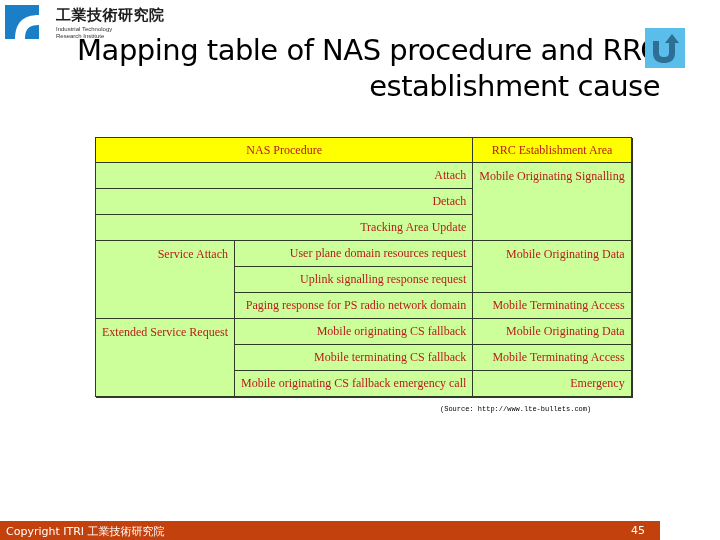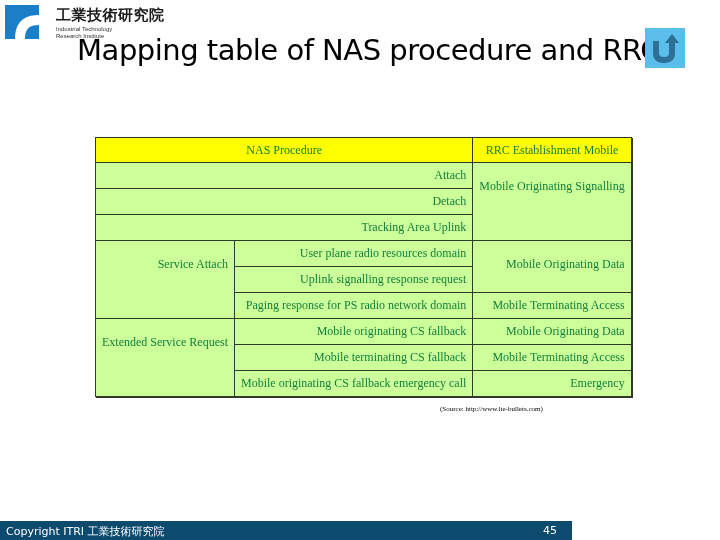--- a/index.html
+++ b/index.html
@@ -27,40 +27,40 @@
   }
   .return-btn {
     position: absolute; left: 645px; top: 28px; width: 40px; height: 40px;
     background: #5bbde9; cursor: pointer;
   }
   .return-btn svg { position: absolute; left: 4px; top: 3px; }
 
   table.map {
     position: absolute; left: 95px; top: 137px; width: 523px;
     border-collapse: collapse;
-    font-family: "Liberation Serif", serif; font-size: 12px; color: #15803d;
+    font-family: "Liberation Serif", serif; font-size: 12px; color: #b91c1c;
     box-shadow: 1px 1px 0 #333;
   }
   table.map td, table.map th {
     border: 1px solid #2e3b27; height: 25px; padding: 0 6px;
     background: #ccff99; font-weight: normal; text-align: right;
     vertical-align: middle; white-space: nowrap;
   }
   table.map th { background: #ffff00; text-align: center; height: 24px; }
-  table.map td.top { vertical-align: top; padding-top: 16px; }
+  table.map td.top { vertical-align: top; padding-top: 6px; }
   table.map td.rrc { width: 154px; }
   table.map td.c1 { width: 117px; }
 
   .source {
     position: absolute; left: 440px; top: 405px; font-size: 7px; color: #000;
-    font-family: Liberation Serif, serif;
+    font-family: Liberation Mono, monospace;
   }
   .footer {
-    position: absolute; left: 0; top: 521px; width: 572px; height: 19px;
-    background: #0c4a6e; color: #fff;
+    position: absolute; left: 0; top: 521px; width: 660px; height: 19px;
+    background: #c2410c; color: #fff;
   }
   .footer-copy {
     position: absolute; left: 6px; top: 3px; font-size: 11px;
     font-family: "DejaVu Sans", sans-serif;
   }
   .footer-page {
     position: absolute; right: 15px; top: 3px; font-size: 11px;
     font-family: "DejaVu Sans", sans-serif;
   }
 </style>
@@ -74,47 +74,48 @@
   </svg>
   <div class="logo-zh">工業技術研究院</div>
   <div class="logo-en">
     <div>Industrial Technology</div>
     <div>Research Institute</div>
   </div>
 </div>
 
 <div class="title">
   <div>Mapping table of NAS procedure and RRC</div>
+  <div>establishment cause</div>
 </div>
 
 <div class="return-btn">
   <svg width="32" height="34" viewBox="0 0 32 34">
     <path d="M4 10 L4 22 C4 30 10 32 15 32 C20 32 26 30 26 22 L26 12 L30 12 L23 3 L16 12 L20 12 L20 22 C20 25 18 26 15 26 C12 26 10 25 10 22 L10 10 Z" fill="#2e6f96"></path>
   </svg>
 </div>
 
 <table class="map">
   <tbody>
       <tr>
     <th colspan="2">NAS Procedure</th>
-    <th>RRC Establishment Mobile</th>
+    <th>RRC Establishment Area</th>
   </tr>
   <tr>
     <td colspan="2">Attach</td>
     <td rowspan="3" class="top rrc">Mobile Originating Signalling</td>
   </tr>
   <tr>
     <td colspan="2">Detach</td>
   </tr>
   <tr>
-    <td colspan="2">Tracking Area Uplink</td>
+    <td colspan="2">Tracking Area Update</td>
   </tr>
   <tr>
     <td rowspan="3" class="top c1">Service Attach</td>
-    <td>User plane radio resources domain</td>
+    <td>User plane domain resources request</td>
     <td rowspan="2" class="top">Mobile Originating Data</td>
   </tr>
   <tr>
     <td>Uplink signalling response request</td>
   </tr>
   <tr>
     <td>Paging response for PS radio network domain</td>
     <td>Mobile Terminating Access</td>
   </tr>
   <tr>

